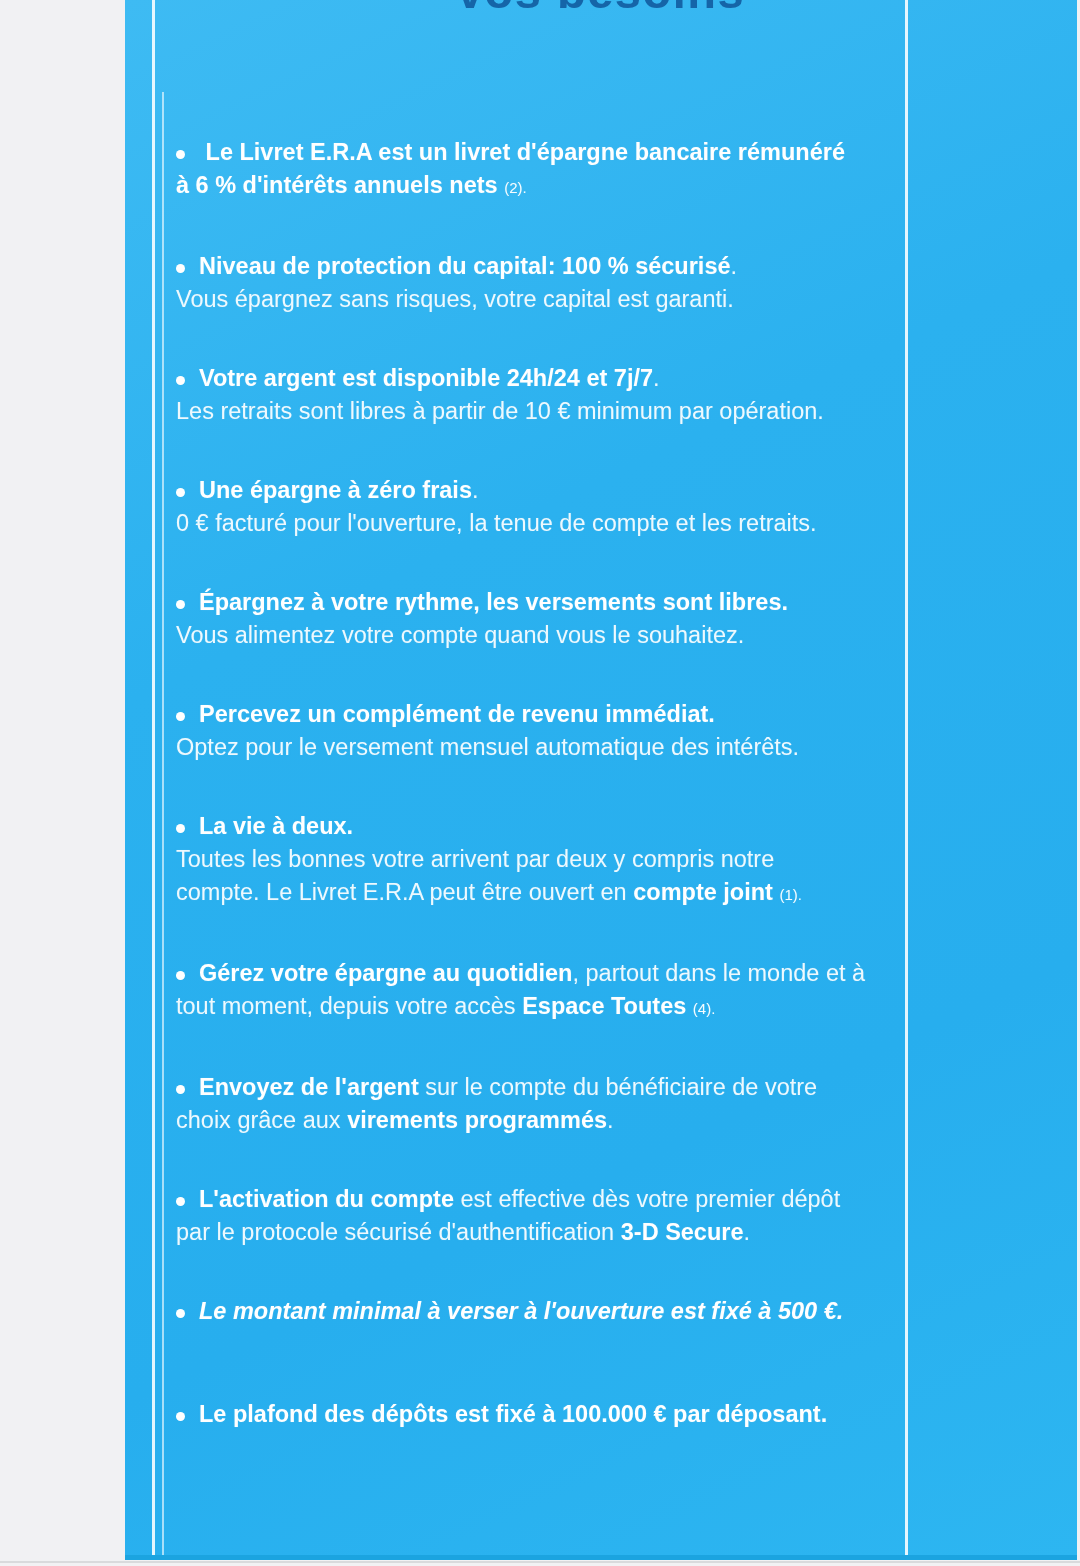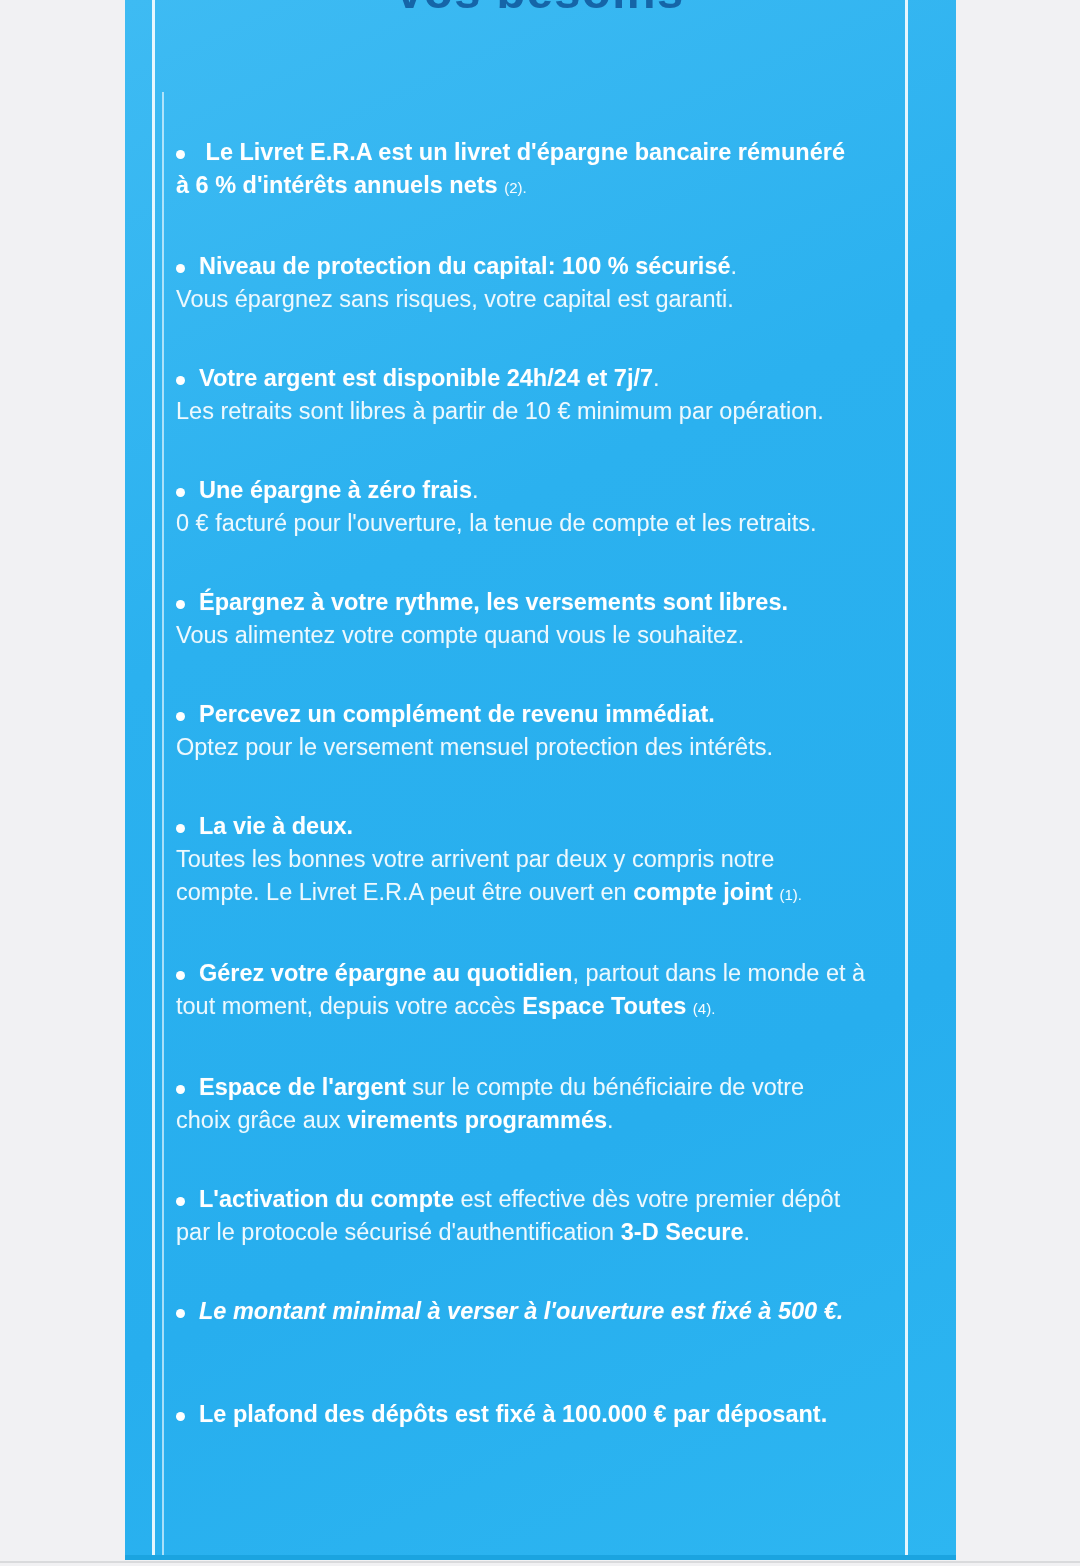--- a/index.html
+++ b/index.html
@@ -2,21 +2,21 @@
 <html style="--page-bg: #f1f1f3; --title-blue: #1565a8;"><head>
 <meta charset="utf-8">
 <style>
   html,body{margin:0;padding:0;}
   body{
     width:1080px;height:1566px;position:relative;overflow:hidden;
     background:var(--page-bg,#f1f1f3);
     font-family:"Liberation Sans", sans-serif;
   }
   .card{
-    position:absolute;left:125px;top:0;width:831px;height:1560px;overflow:hidden;
+    position:absolute;left:125px;top:0;width:952px;height:1560px;overflow:hidden;
     background:linear-gradient(155deg,#3ebbf3 0%, #2bb1ef 35%, #27aeee 70%, #2db6f1 100%);
   }
   .cutoff-title{
     position:absolute;top:-36px;left:0;right:0;text-align:center;
     font-size:47px;font-weight:bold;color:var(--title-blue,#1565a8);
     letter-spacing:1.5px;filter:blur(.4px);
   }
   .vline{position:absolute;top:0;bottom:0;background:rgba(255,255,255,.88);}
   .vline.left-outer{left:27px;width:3px;}
   .vline.left-inner{left:37px;top:92px;width:2px;background:rgba(255,255,255,.6);}
@@ -47,23 +47,23 @@
   </div>
   <div class="vline left-outer"></div>
   <div class="vline left-inner"></div>
   <div class="vline right"></div>
   <div class="content" id="bullets">
       <p class="bullet"><span class="dot"></span><span class="b "> Le Livret E.R.A est un livret d'épargne bancaire rémunéré</span><br><span class="b ">à 6 % d'intérêts annuels nets </span><span class="sm">(2).</span></p>
       <p class="bullet"><span class="dot"></span><span class="b ">Niveau de protection du capital: 100 % sécurisé</span><span class="">.</span><br><span class="">Vous épargnez sans risques, votre capital est garanti.</span></p>
       <p class="bullet"><span class="dot"></span><span class="b ">Votre argent est disponible 24h/24 et 7j/7</span><span class="">.</span><br><span class="">Les retraits sont libres à partir de 10 € minimum par opération.</span></p>
       <p class="bullet"><span class="dot"></span><span class="b ">Une épargne à zéro frais</span><span class="">.</span><br><span class="">0 € facturé pour l'ouverture, la tenue de compte et les retraits.</span></p>
       <p class="bullet"><span class="dot"></span><span class="b ">Épargnez à votre rythme, les versements sont libres.</span><br><span class="">Vous alimentez votre compte quand vous le souhaitez.</span></p>
-      <p class="bullet"><span class="dot"></span><span class="b ">Percevez un complément de revenu immédiat.</span><br><span class="">Optez pour le versement mensuel protection des intérêts.</span></p>
+      <p class="bullet"><span class="dot"></span><span class="b ">Percevez un complément de revenu immédiat.</span><br><span class="">Optez pour le versement mensuel automatique des intérêts.</span></p>
       <p class="bullet"><span class="dot"></span><span class="b ">La vie à deux.</span><br><span class="">Toutes les bonnes votre arrivent par deux y compris notre</span><br><span class="">compte. Le Livret E.R.A peut être ouvert en </span><span class="b ">compte joint </span><span class="sm">(1).</span></p>
       <p class="bullet"><span class="dot"></span><span class="b ">Gérez votre épargne au quotidien</span><span class="">, partout dans le monde et à</span><br><span class="">tout moment, depuis votre accès </span><span class="b ">Espace Toutes </span><span class="sm">(4).</span></p>
-      <p class="bullet"><span class="dot"></span><span class="b ">Espace de l'argent</span><span class=""> sur le compte du bénéficiaire de votre</span><br><span class="">choix grâce aux </span><span class="b ">virements programmés</span><span class="">.</span></p>
+      <p class="bullet"><span class="dot"></span><span class="b ">Envoyez de l'argent</span><span class=""> sur le compte du bénéficiaire de votre</span><br><span class="">choix grâce aux </span><span class="b ">virements programmés</span><span class="">.</span></p>
       <p class="bullet"><span class="dot"></span><span class="b ">L'activation du compte</span><span class=""> est effective dès votre premier dépôt</span><br><span class="">par le protocole sécurisé d'authentification </span><span class="b ">3-D Secure</span><span class="">.</span></p>
       <p class="bullet"><span class="dot"></span><span class="b ">Le montant minimal à verser à l'ouverture est fixé à 500 €.</span></p>
       <p class="bullet"><span class="dot"></span><span class="b ">Le plafond des dépôts est fixé à 100.000 € par déposant.</span></p>
     </div>
   <div class="card-bottom-strip"></div>
 </div>
 <div class="page-bottom-line"></div>
 
 </body></html>

